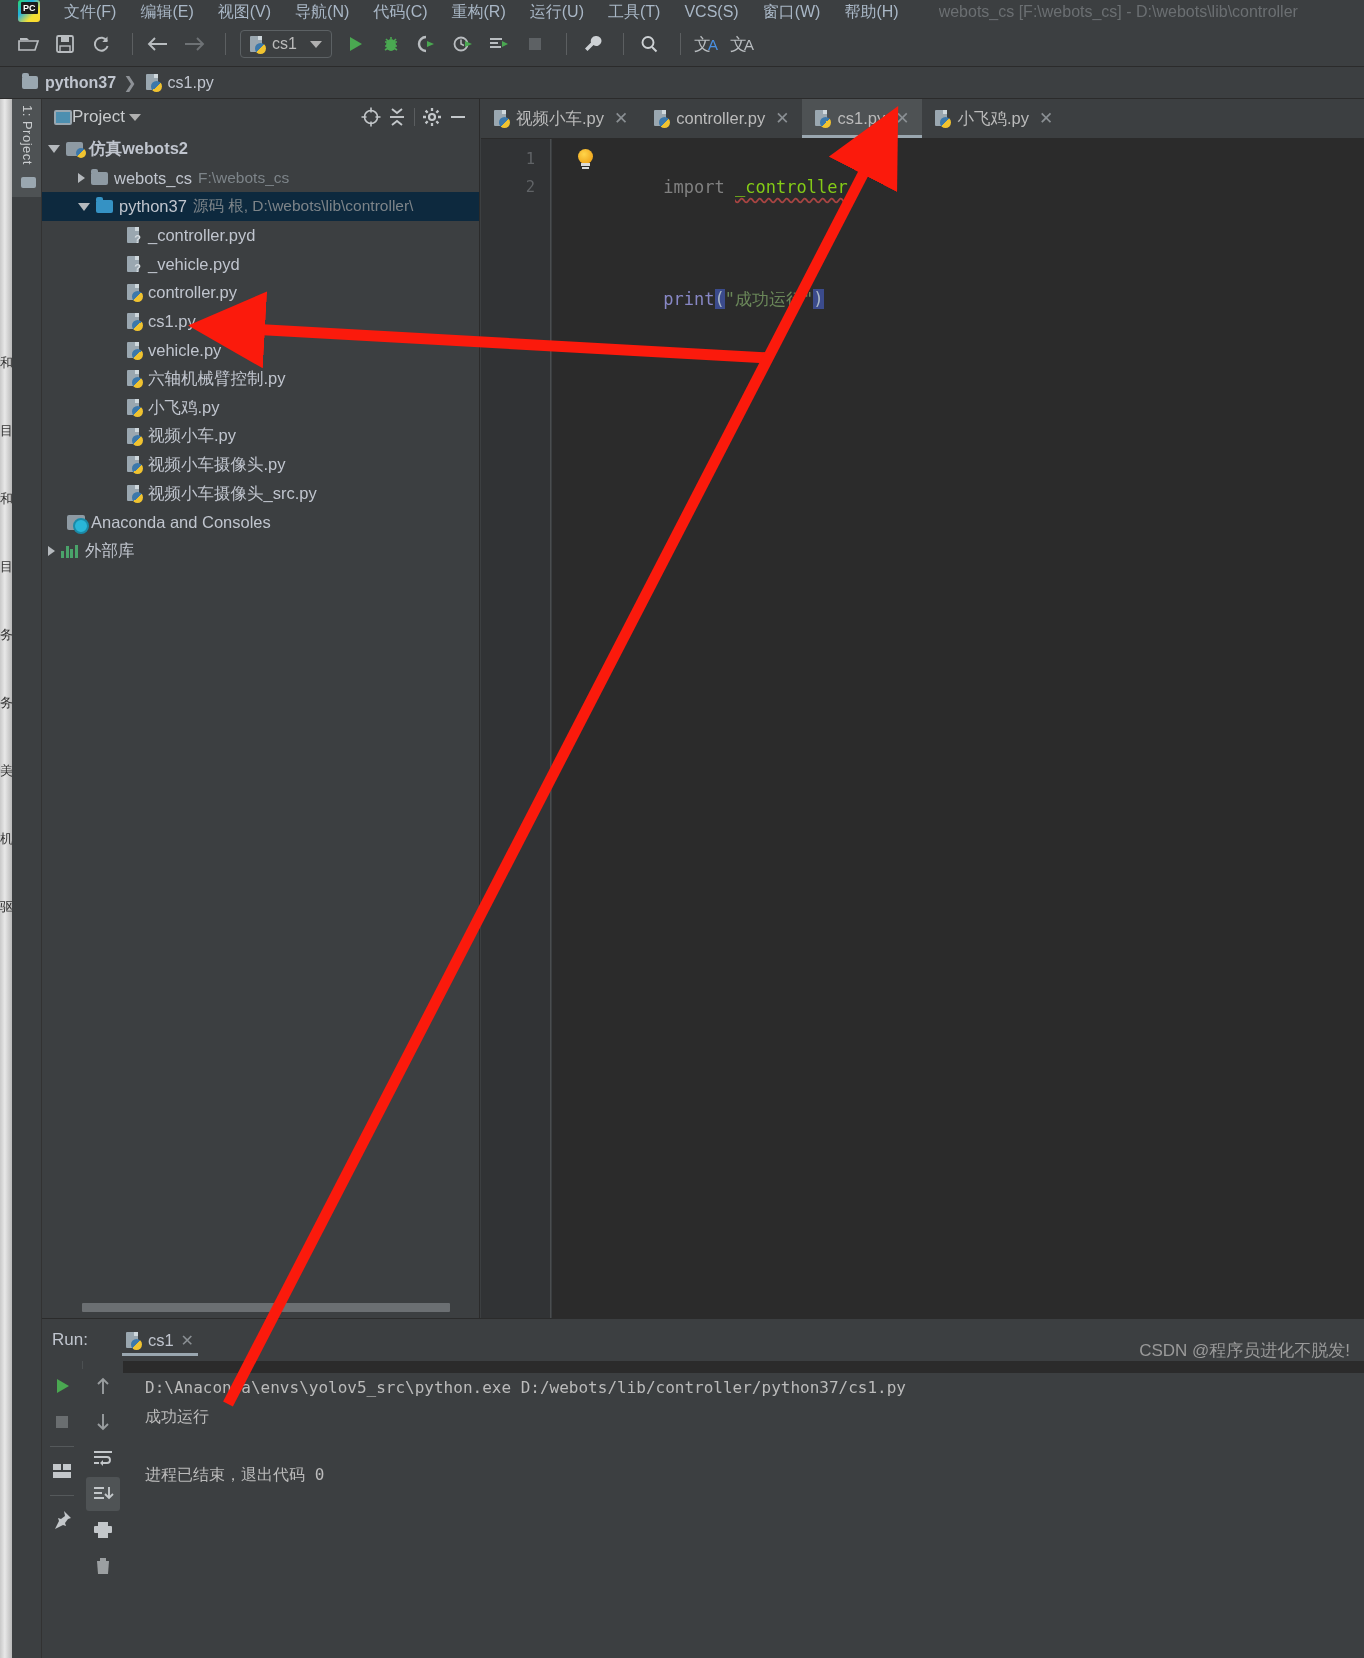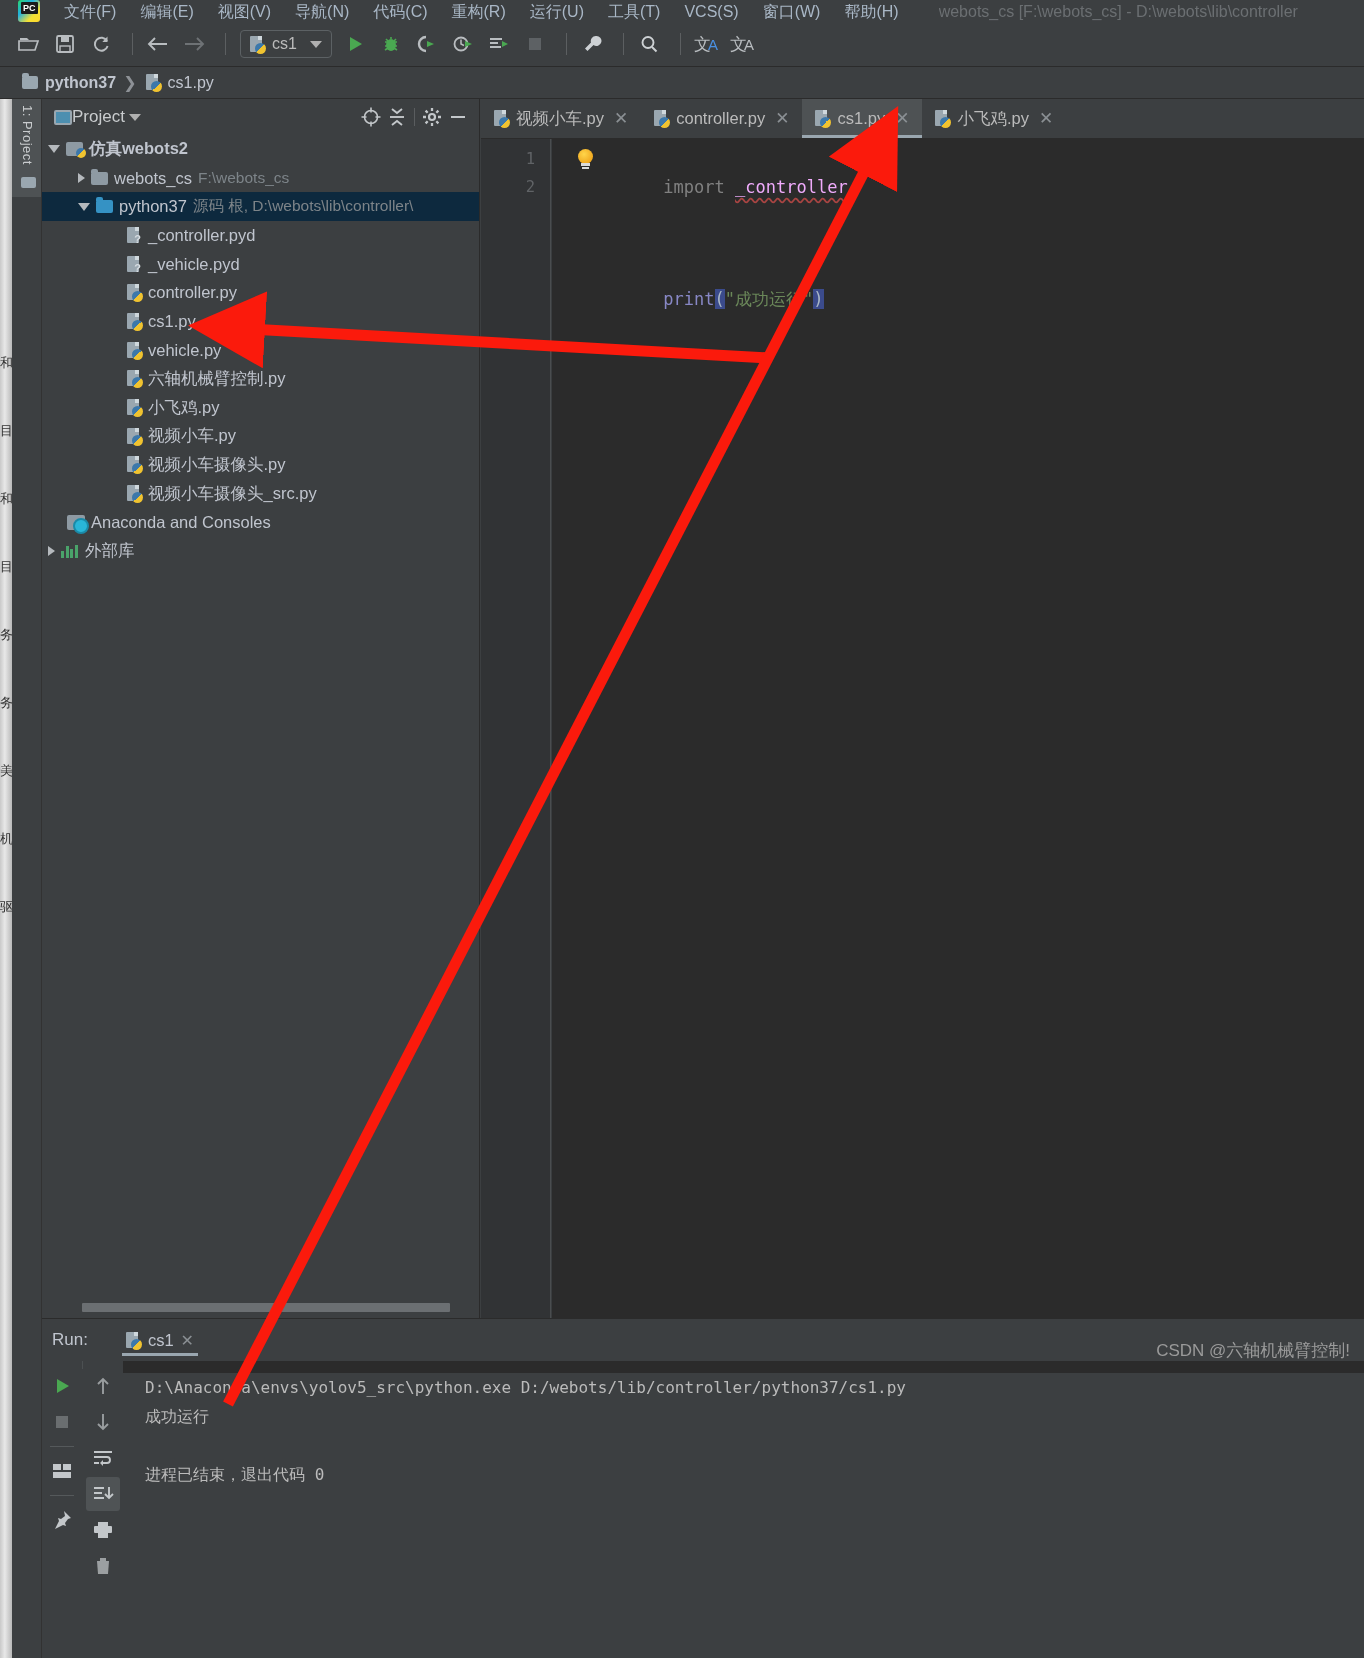--- a/index.html
+++ b/index.html
@@ -231,21 +231,21 @@
   .gutter::after {
     content:""; position:absolute; right:0; top:0; bottom:0; width:1px; background:#4a4d4f;
   }
   .codelines {
     padding: 6px 0 0 10px; flex: 1;
     font-family: "DejaVu Sans Mono","Liberation Mono",monospace;
     font-size: 17px; line-height: 28px;
   }
   .cl { white-space: pre; position: relative; }
   .k-mute { color: #808080; }
-  .k-ident { color: #f0abfc; text-decoration: underline wavy #a94442; text-underline-offset: 4px; }
+  .k-ident { color: #84cc16; text-decoration: underline wavy #a94442; text-underline-offset: 4px; }
   .k-fn { color: #8888c6; margin-top: 26px; }
   .k-str { color: #6a8759; }
   .k-paren { color: #a9b7c6; background: #3b4b8c; }
   .bulb {
     position: absolute; left: 16px; top: 4px; width: 17px; height: 20px;
   }
   .bulb .glass {
     position:absolute; left:1px; top:0; width:15px; height:15px; border-radius:50%;
     background: radial-gradient(circle at 40% 35%, #ffd54a 0%, #f0a81f 70%, #d98e10 100%);
   }
@@ -744,21 +744,21 @@
               <path d="M4 5h12l-1 13H5z" fill="#9b9fa1"></path>
               <rect x="7" y="2" width="6" height="3" fill="#9b9fa1"></rect>
             </svg>
         </div>
       </div>
       <div class="console" id="console">
         <div>D:\Anaconda\envs\yolov5_src\python.exe D:/webots/lib/controller/python37/cs1.py</div>
           <div>成功运行</div>
           <div class="blank"></div>
           <div>进程已结束，退出代码 0</div>
-          <div class="watermark">CSDN @六轴机械臂控制!</div>
+          <div class="watermark">CSDN @程序员进化不脱发!</div>
       </div>
     </div>
   </div>
 
   <svg class="arrows" viewBox="0 0 1364 1658">
     <defs>
       <marker id="ah" markerWidth="7" markerHeight="7" refX="3" refY="3.5" orient="auto">
         <path d="M0,0 L7,3.5 L0,7 z" fill="#fb1a0c"></path>
       </marker>
     </defs>

